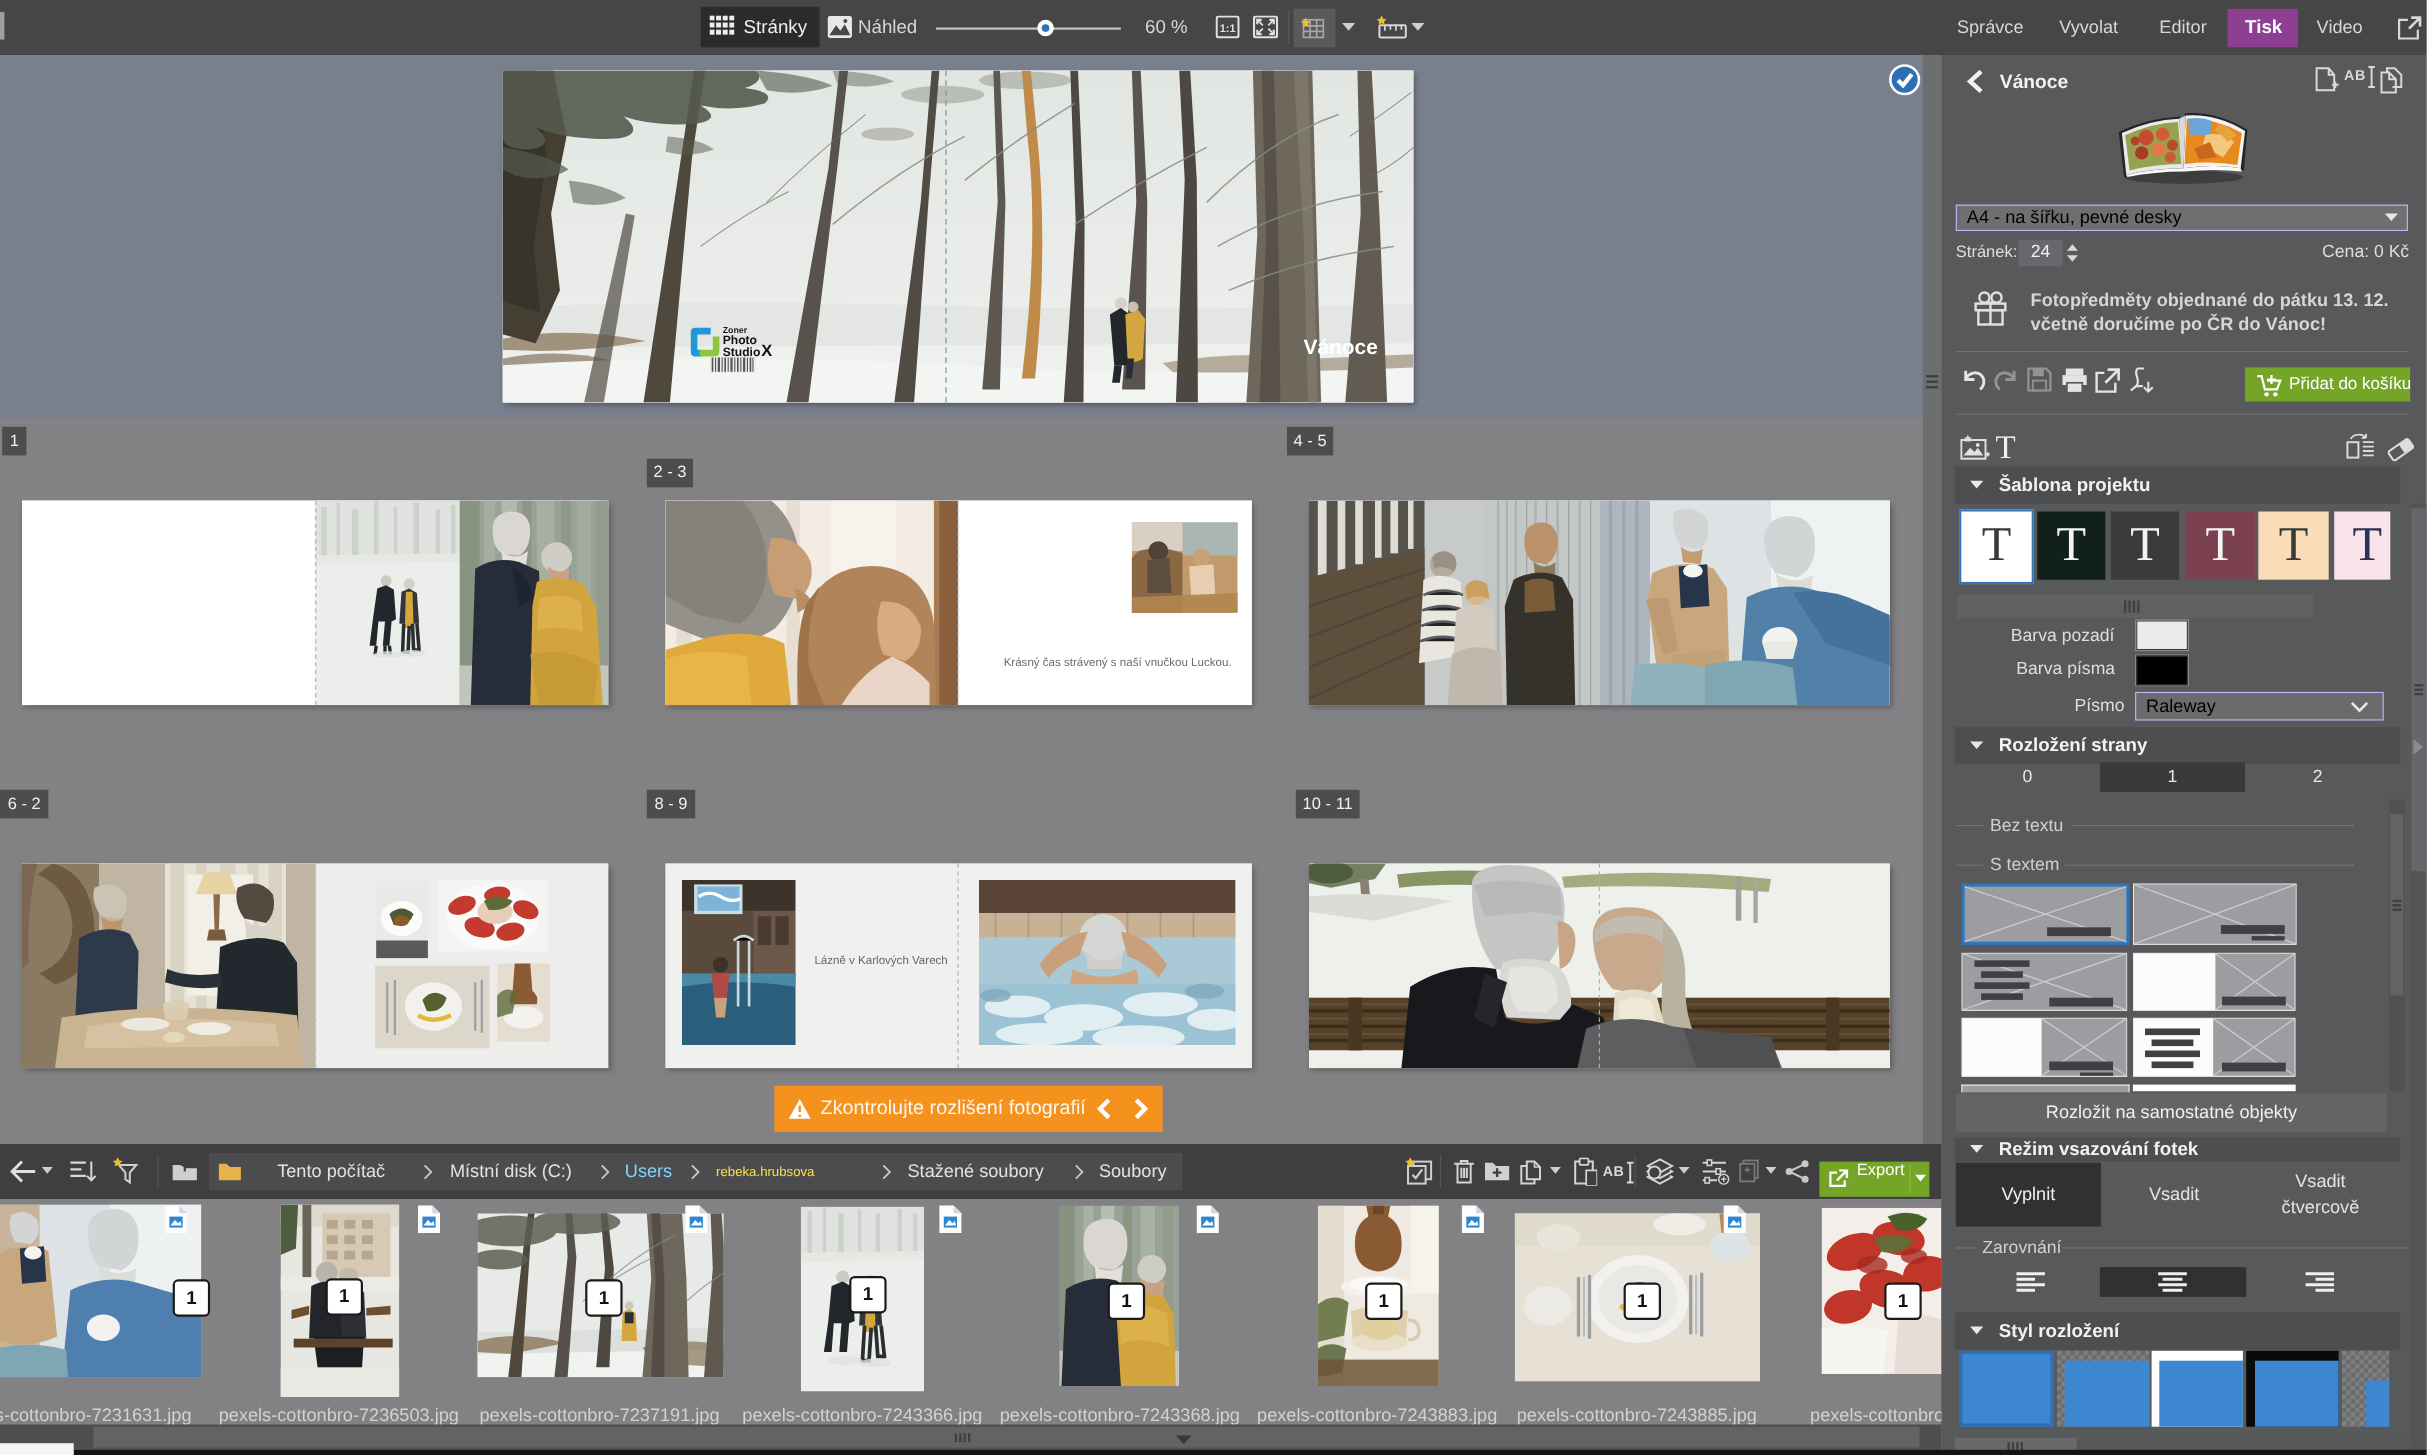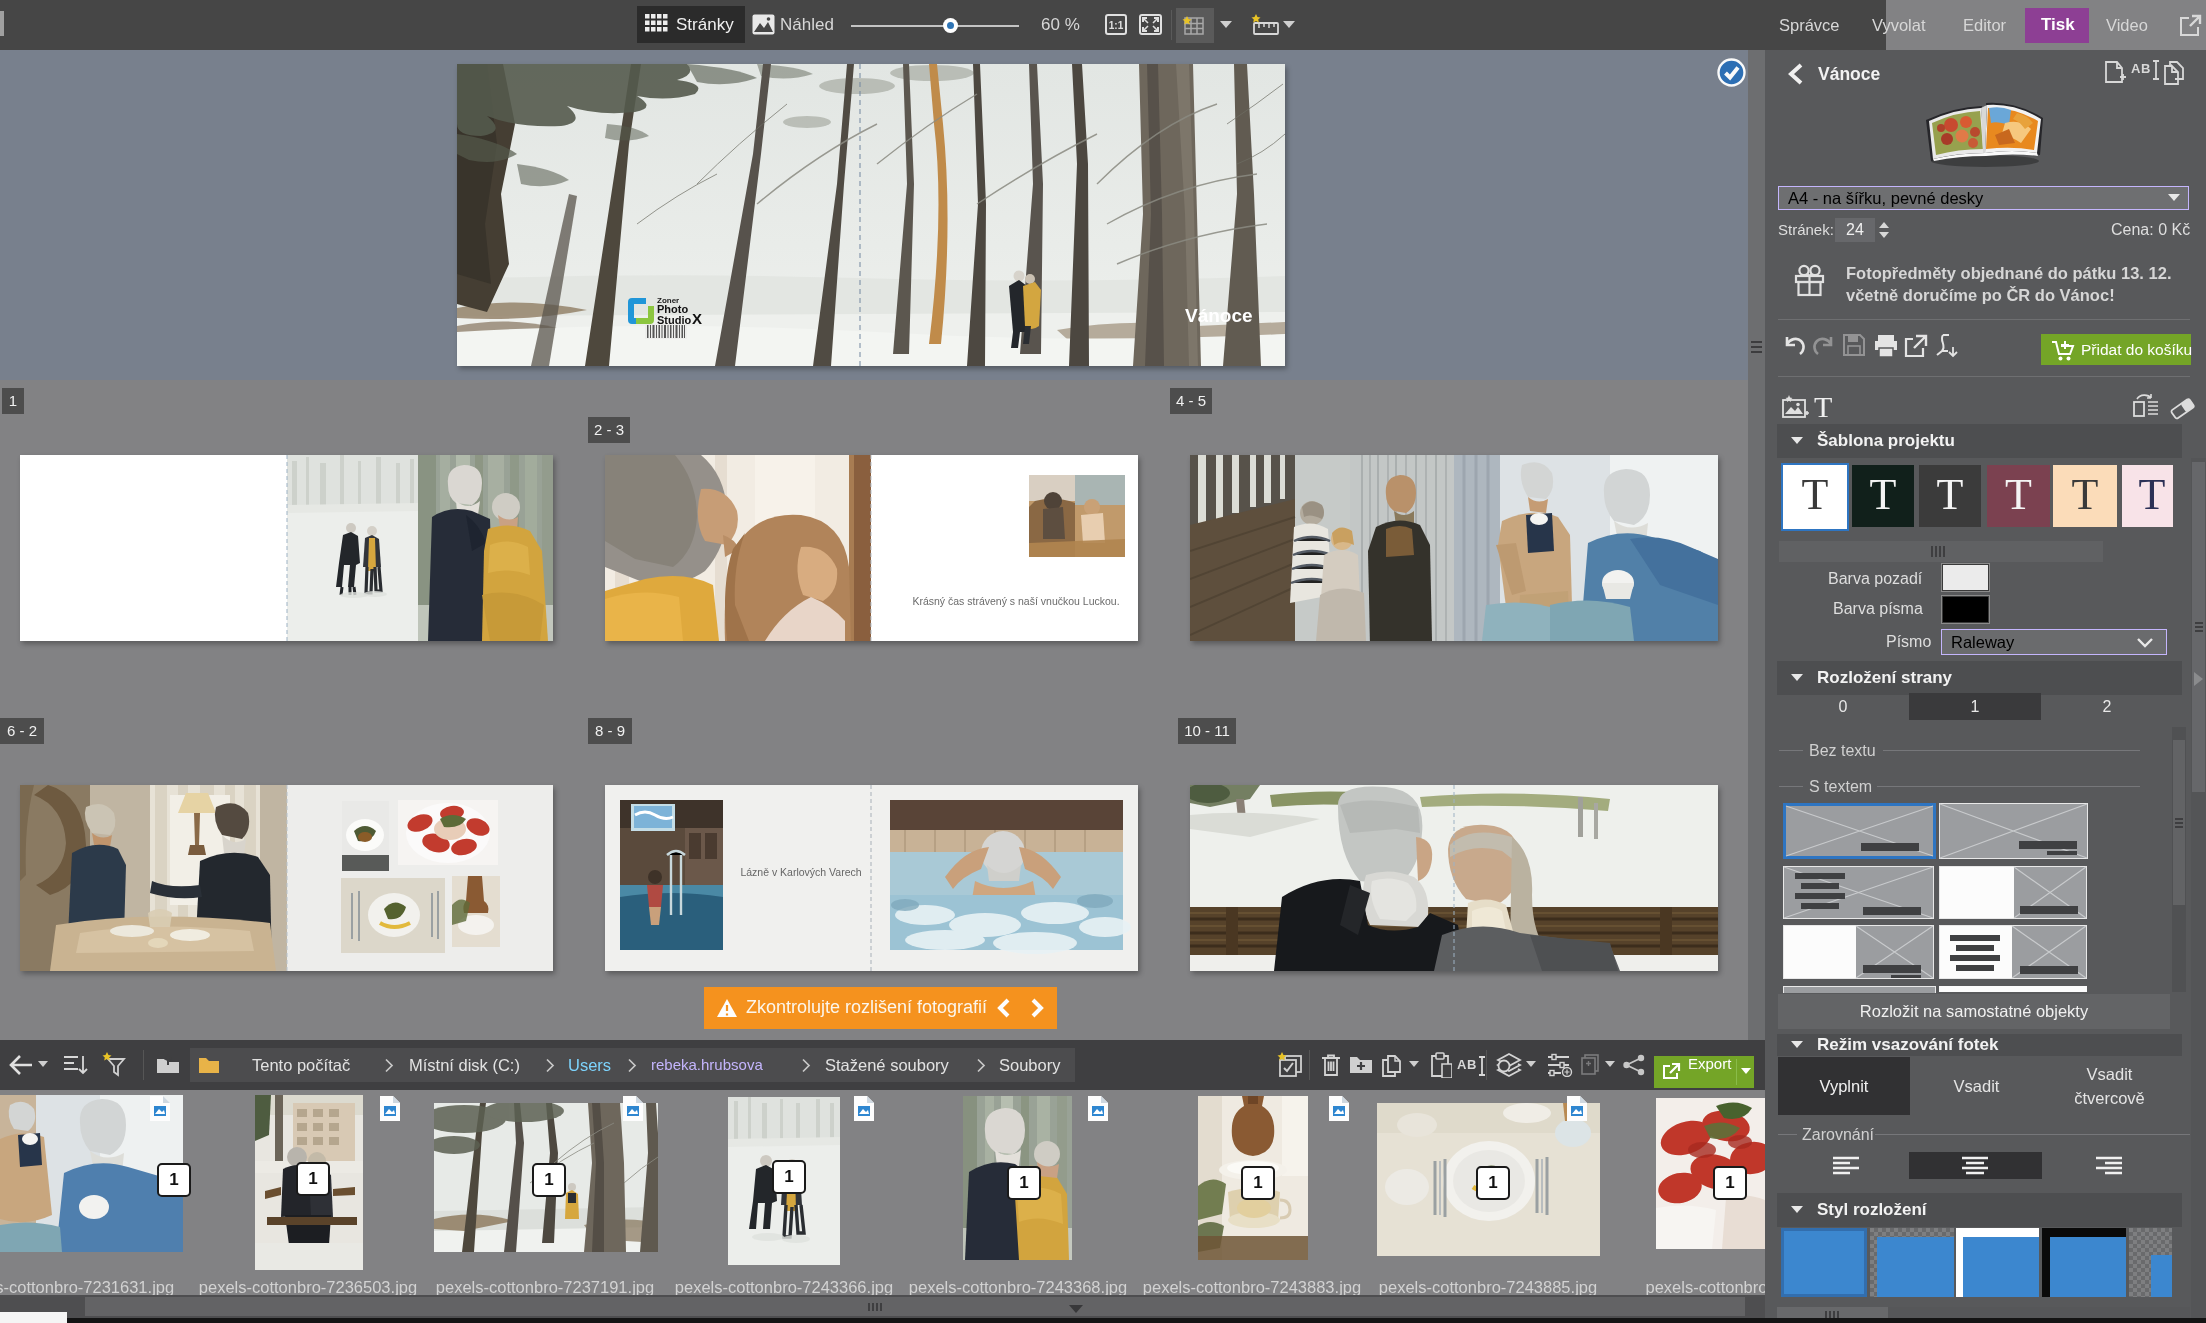--- a/index.html
+++ b/index.html
@@ -1,20 +1,20 @@
 <!DOCTYPE html>
 <html><head>
 <meta charset="utf-8">
 <style>
   html,body{margin:0;padding:0;width:2206px;height:1323px;overflow:hidden;
     font-family:"Liberation Sans",sans-serif;}
   #app{position:absolute;top:0;left:0;width:2206px;height:1323px;background:#828284;overflow:hidden;}
   .abs{position:absolute;}
   
-  #topbar{position:absolute;top:0;left:0;width:1886px;height:50px;background:#464646;color:#dcdcdc;}
+  #topbar{position:absolute;top:0;left:0;width:2206px;height:50px;background:#464646;color:#dcdcdc;}
   .tb-txt{position:absolute;top:0;height:50px;line-height:50px;font-size:17px;color:#d7d7d7;}
   #btn-stranky{position:absolute;left:637px;top:6px;width:108px;height:37px;background:#2b2b2b;}
   
   #canvas-top{position:absolute;top:50px;left:0;width:1748px;height:330px;background:#78808d;}
   #canvas-bot{position:absolute;top:380px;left:0;width:1748px;height:660px;background:#828284;}
   #splitter{position:absolute;top:50px;left:1748px;width:17px;height:1273px;background:#6d6e70;}
   .spread{position:absolute;background:#fff;box-shadow:2px 3px 5px rgba(0,0,0,0.30);}
   .plabel{position:absolute;background:#4d4d4d;color:#f0f0f0;font-size:15px;text-align:center;
      height:26px;line-height:26px;}
   
@@ -666,21 +666,21 @@
         <path d="M2 1.5 L8 7.5 L2 13.5" stroke="#c8c8c8" stroke-width="1.7" fill="none"></path>
       </svg>
     <div class="tb-txt" style="left:409px;font-size:16.5px;color:#e2e2e2;">Místní disk (C:)</div>
     <svg class="abs" style="left:545px;top:18px" width="10" height="15">
         <path d="M2 1.5 L8 7.5 L2 13.5" stroke="#c8c8c8" stroke-width="1.7" fill="none"></path>
       </svg>
     <div class="tb-txt" style="left:568px;font-size:16.5px;color:#7dd3fc;">Users</div>
     <svg class="abs" style="left:627px;top:18px" width="10" height="15">
         <path d="M2 1.5 L8 7.5 L2 13.5" stroke="#c8c8c8" stroke-width="1.7" fill="none"></path>
       </svg>
-    <div class="tb-txt" style="left:651px;font-size:15px;color:#c4b5fd;">rebeka.hrubsova</div>
+    <div class="tb-txt" style="left:651px;font-size:12px;color:#fde047;">rebeka.hrubsova</div>
     <svg class="abs" style="left:801px;top:18px" width="10" height="15">
         <path d="M2 1.5 L8 7.5 L2 13.5" stroke="#c8c8c8" stroke-width="1.7" fill="none"></path>
       </svg>
     <div class="tb-txt" style="left:825px;font-size:16.5px;color:#e2e2e2;">Stažené soubory</div>
     <svg class="abs" style="left:976px;top:18px" width="10" height="15">
         <path d="M2 1.5 L8 7.5 L2 13.5" stroke="#c8c8c8" stroke-width="1.7" fill="none"></path>
       </svg>
     <div class="tb-txt" style="left:999px;font-size:16.5px;color:#e2e2e2;">Soubory</div>
     <svg class="abs" style="left:1276px;top:11px" width="28" height="28">
       <rect x="9" y="5" width="16" height="16" fill="none" stroke="#d0d0d0" stroke-width="1.8"></rect>

